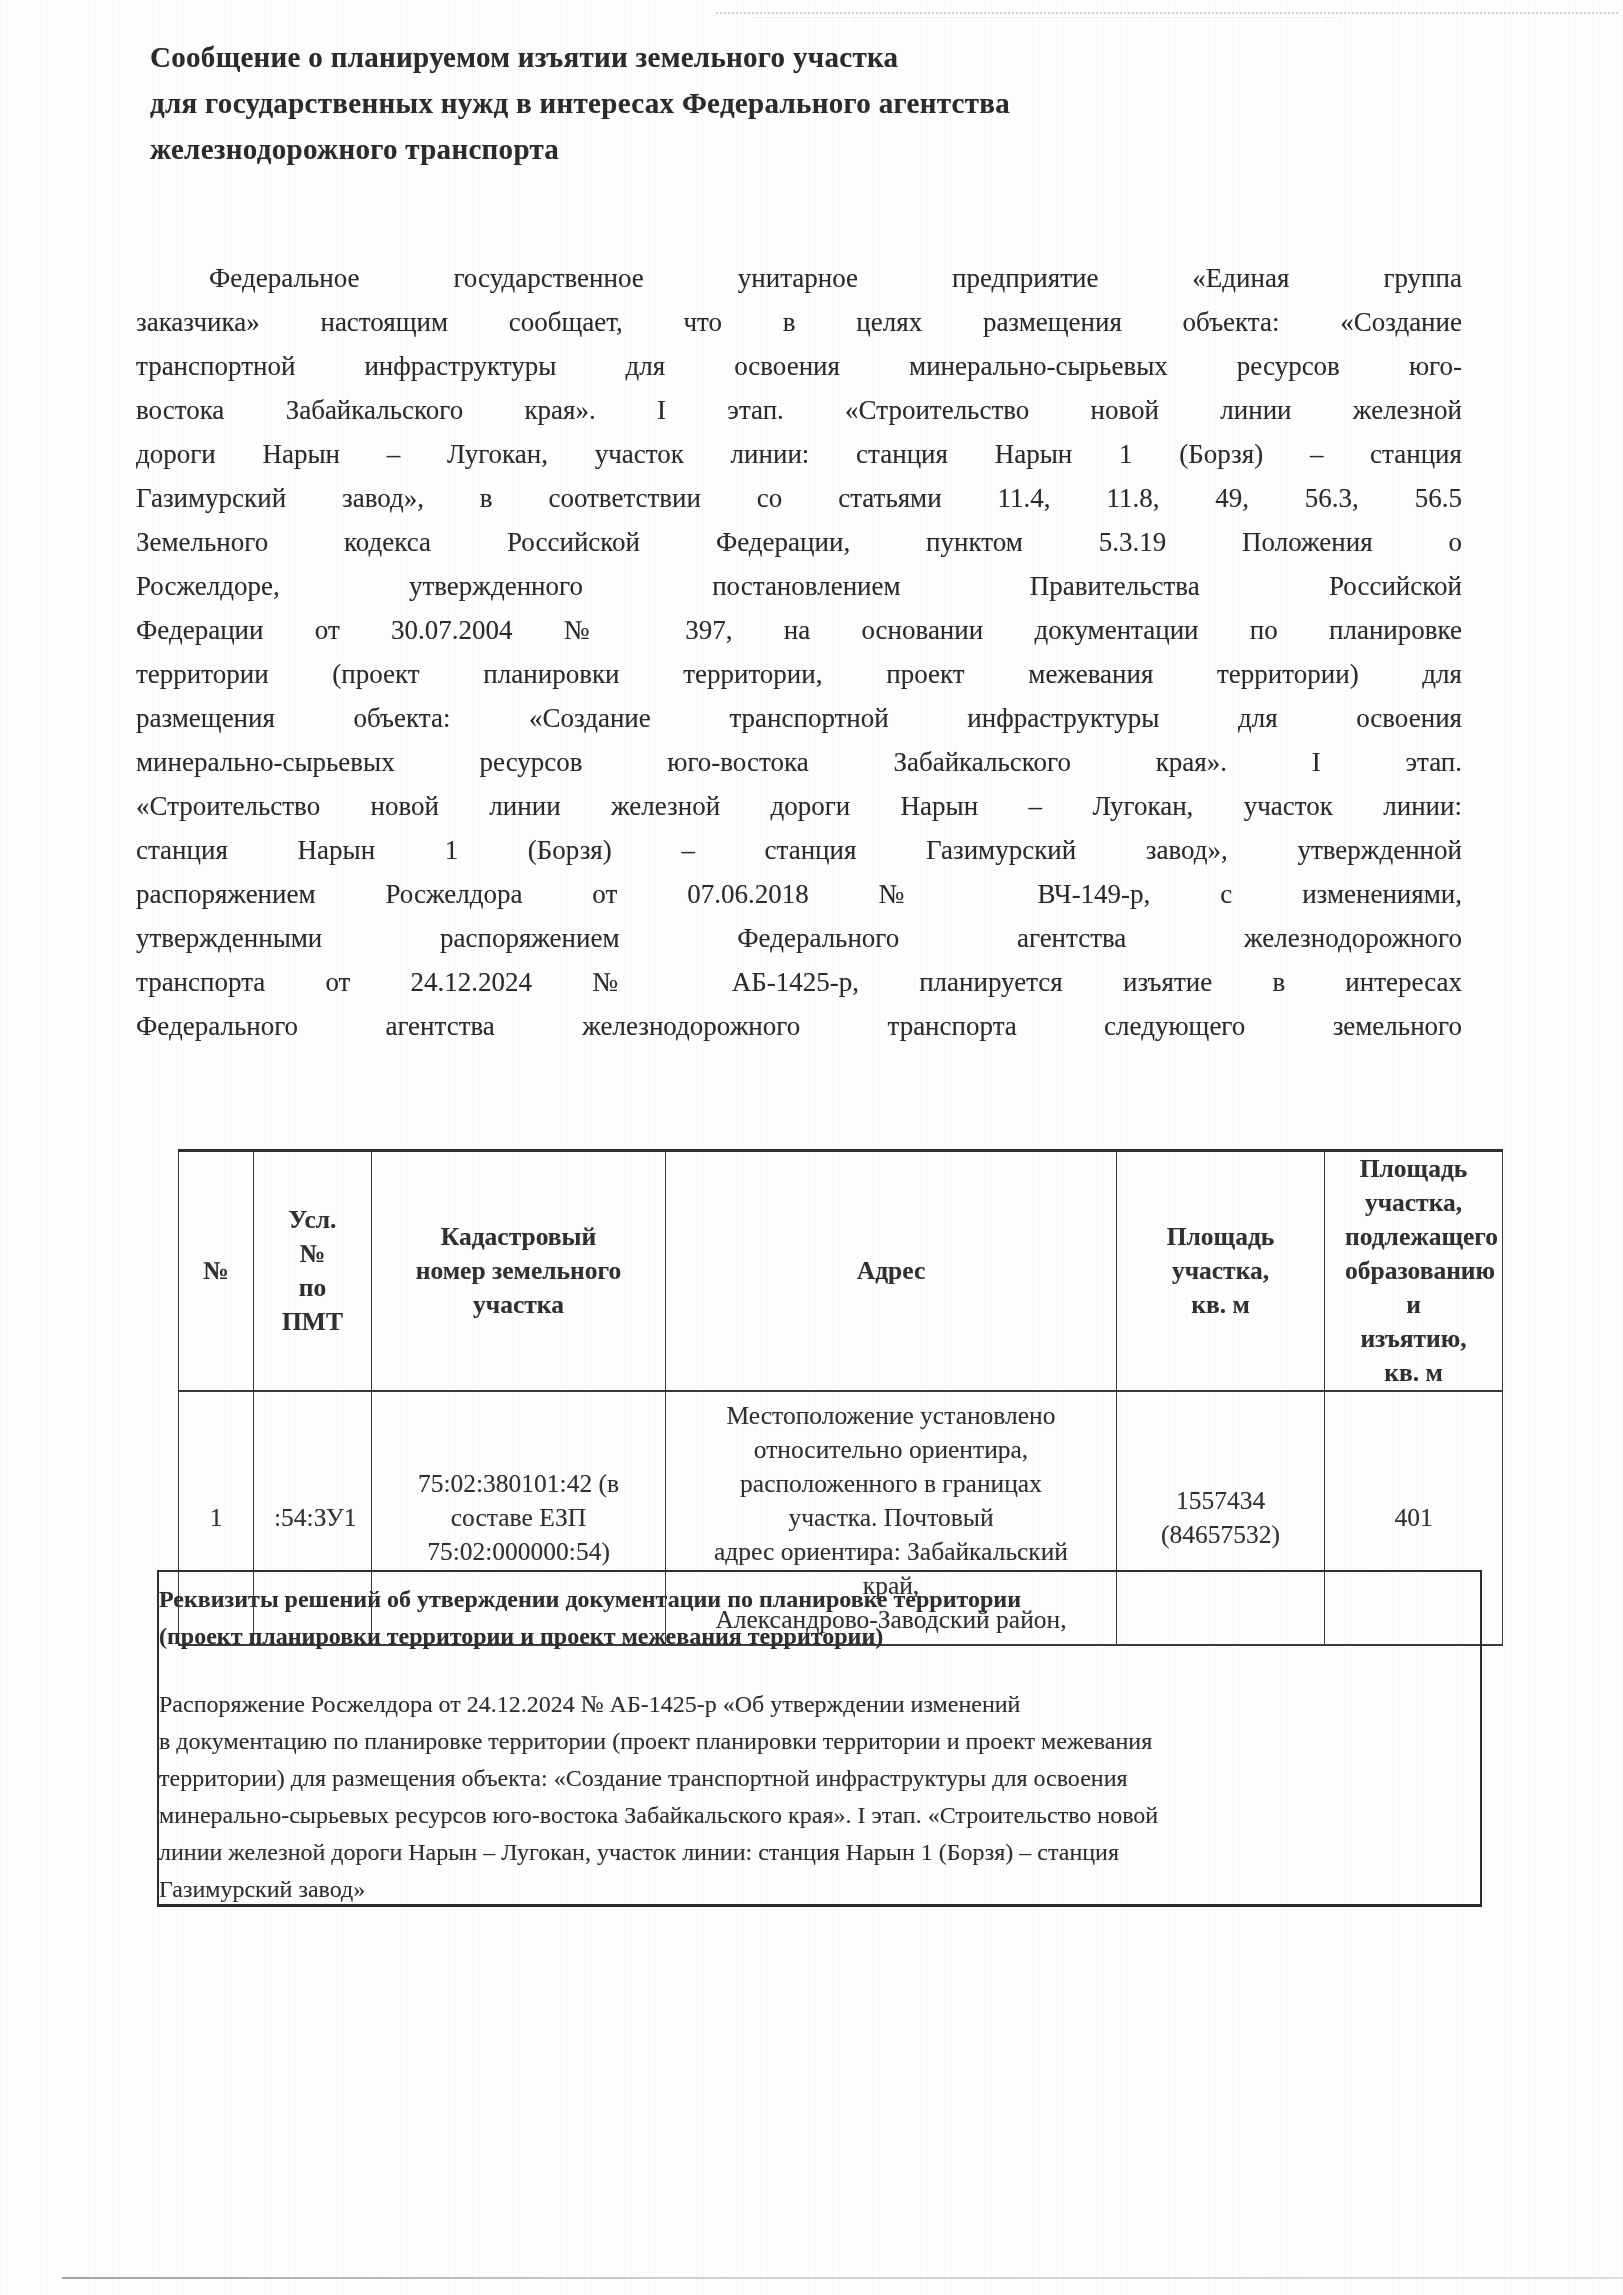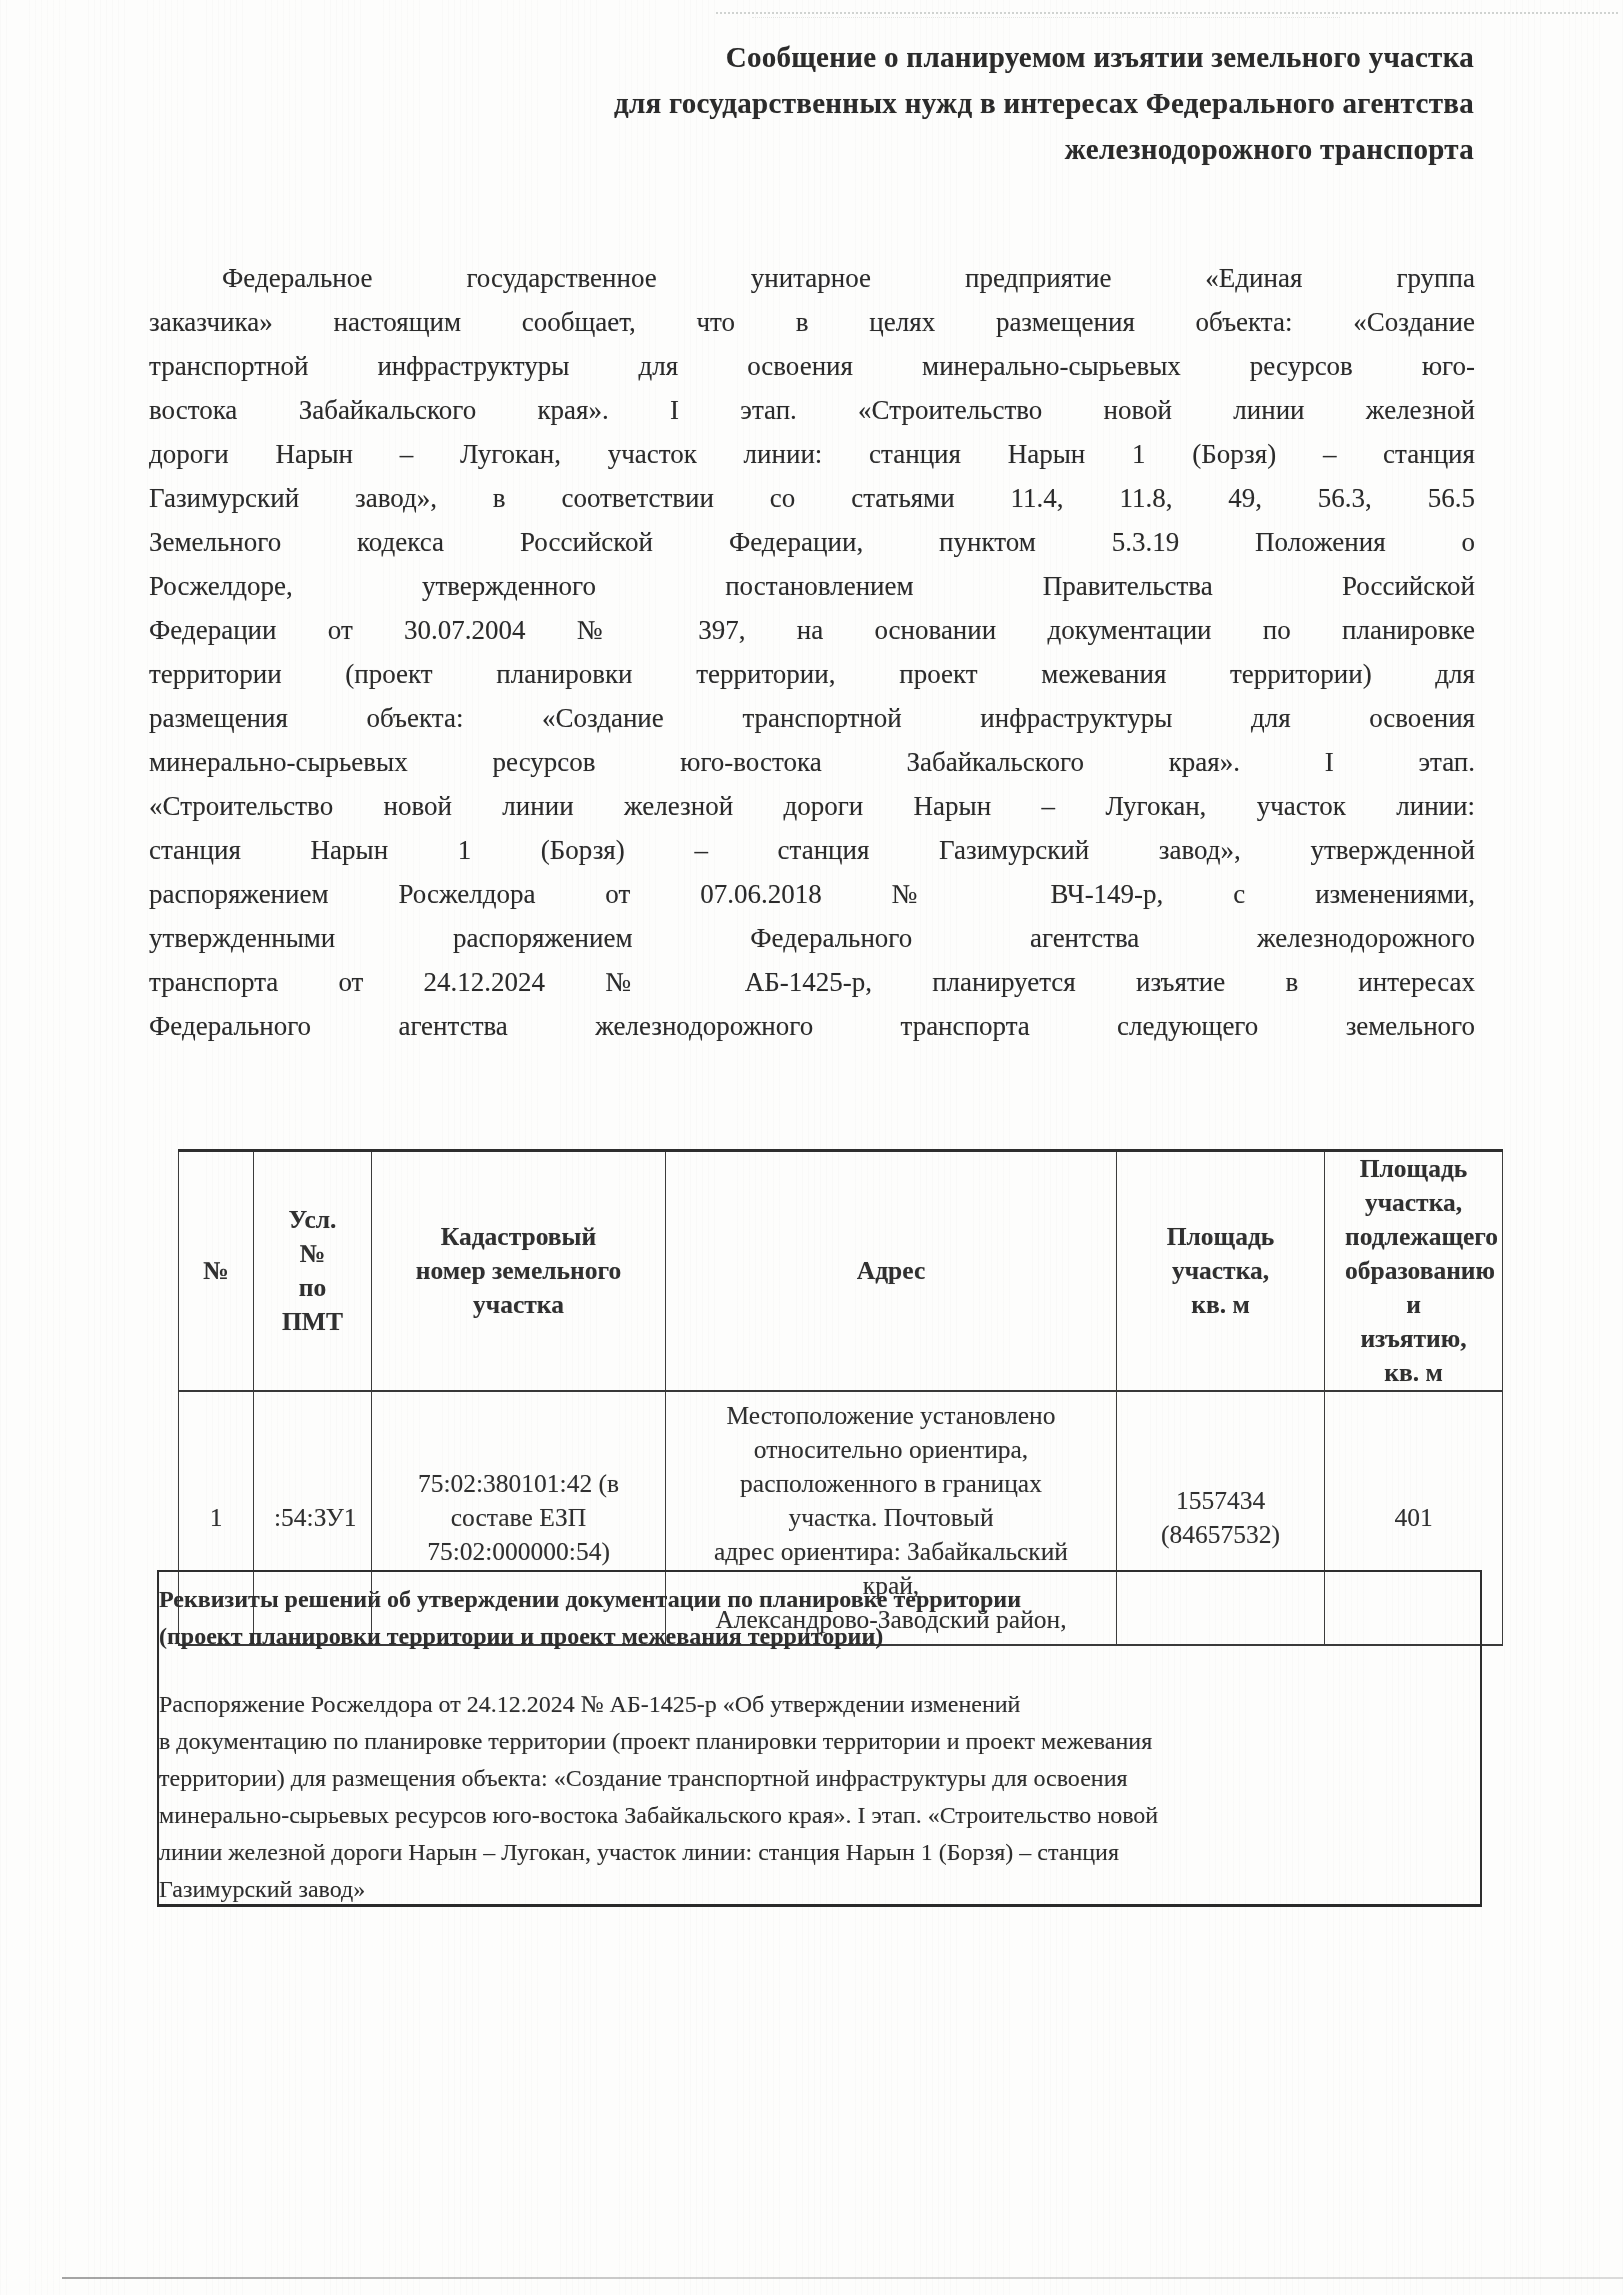--- a/index.html
+++ b/index.html
@@ -41,28 +41,28 @@
     left: 62px; top: 2277px; width: 1561px; height: 2px;
     background: linear-gradient(90deg, rgba(90,90,90,0.55), rgba(120,120,120,0.35) 40%, rgba(140,140,140,0.30));
   }
 
   .doc-title {
     position: absolute;
     left: 150px; top: 34px; width: 1324px;
     font-size: 29px;
     line-height: 46px;
     font-weight: bold;
-    text-align: right;
+    text-align: left;
     letter-spacing: 0.3px;
     text-shadow: 0 0 0.7px rgba(40,40,40,0.35);
   }
 
   .body-paragraph {
     position: absolute;
-    left: 149px; top: 256px; width: 1326px;
+    left: 136px; top: 256px; width: 1326px;
     font-size: 27px;
     line-height: 44px;
     text-shadow: 0 0 0.7px rgba(40,40,40,0.30);
   }
   .para-justified {
     text-align: justify;
     text-align-last: justify;
     text-indent: 73px;
   }
   .para-last {

